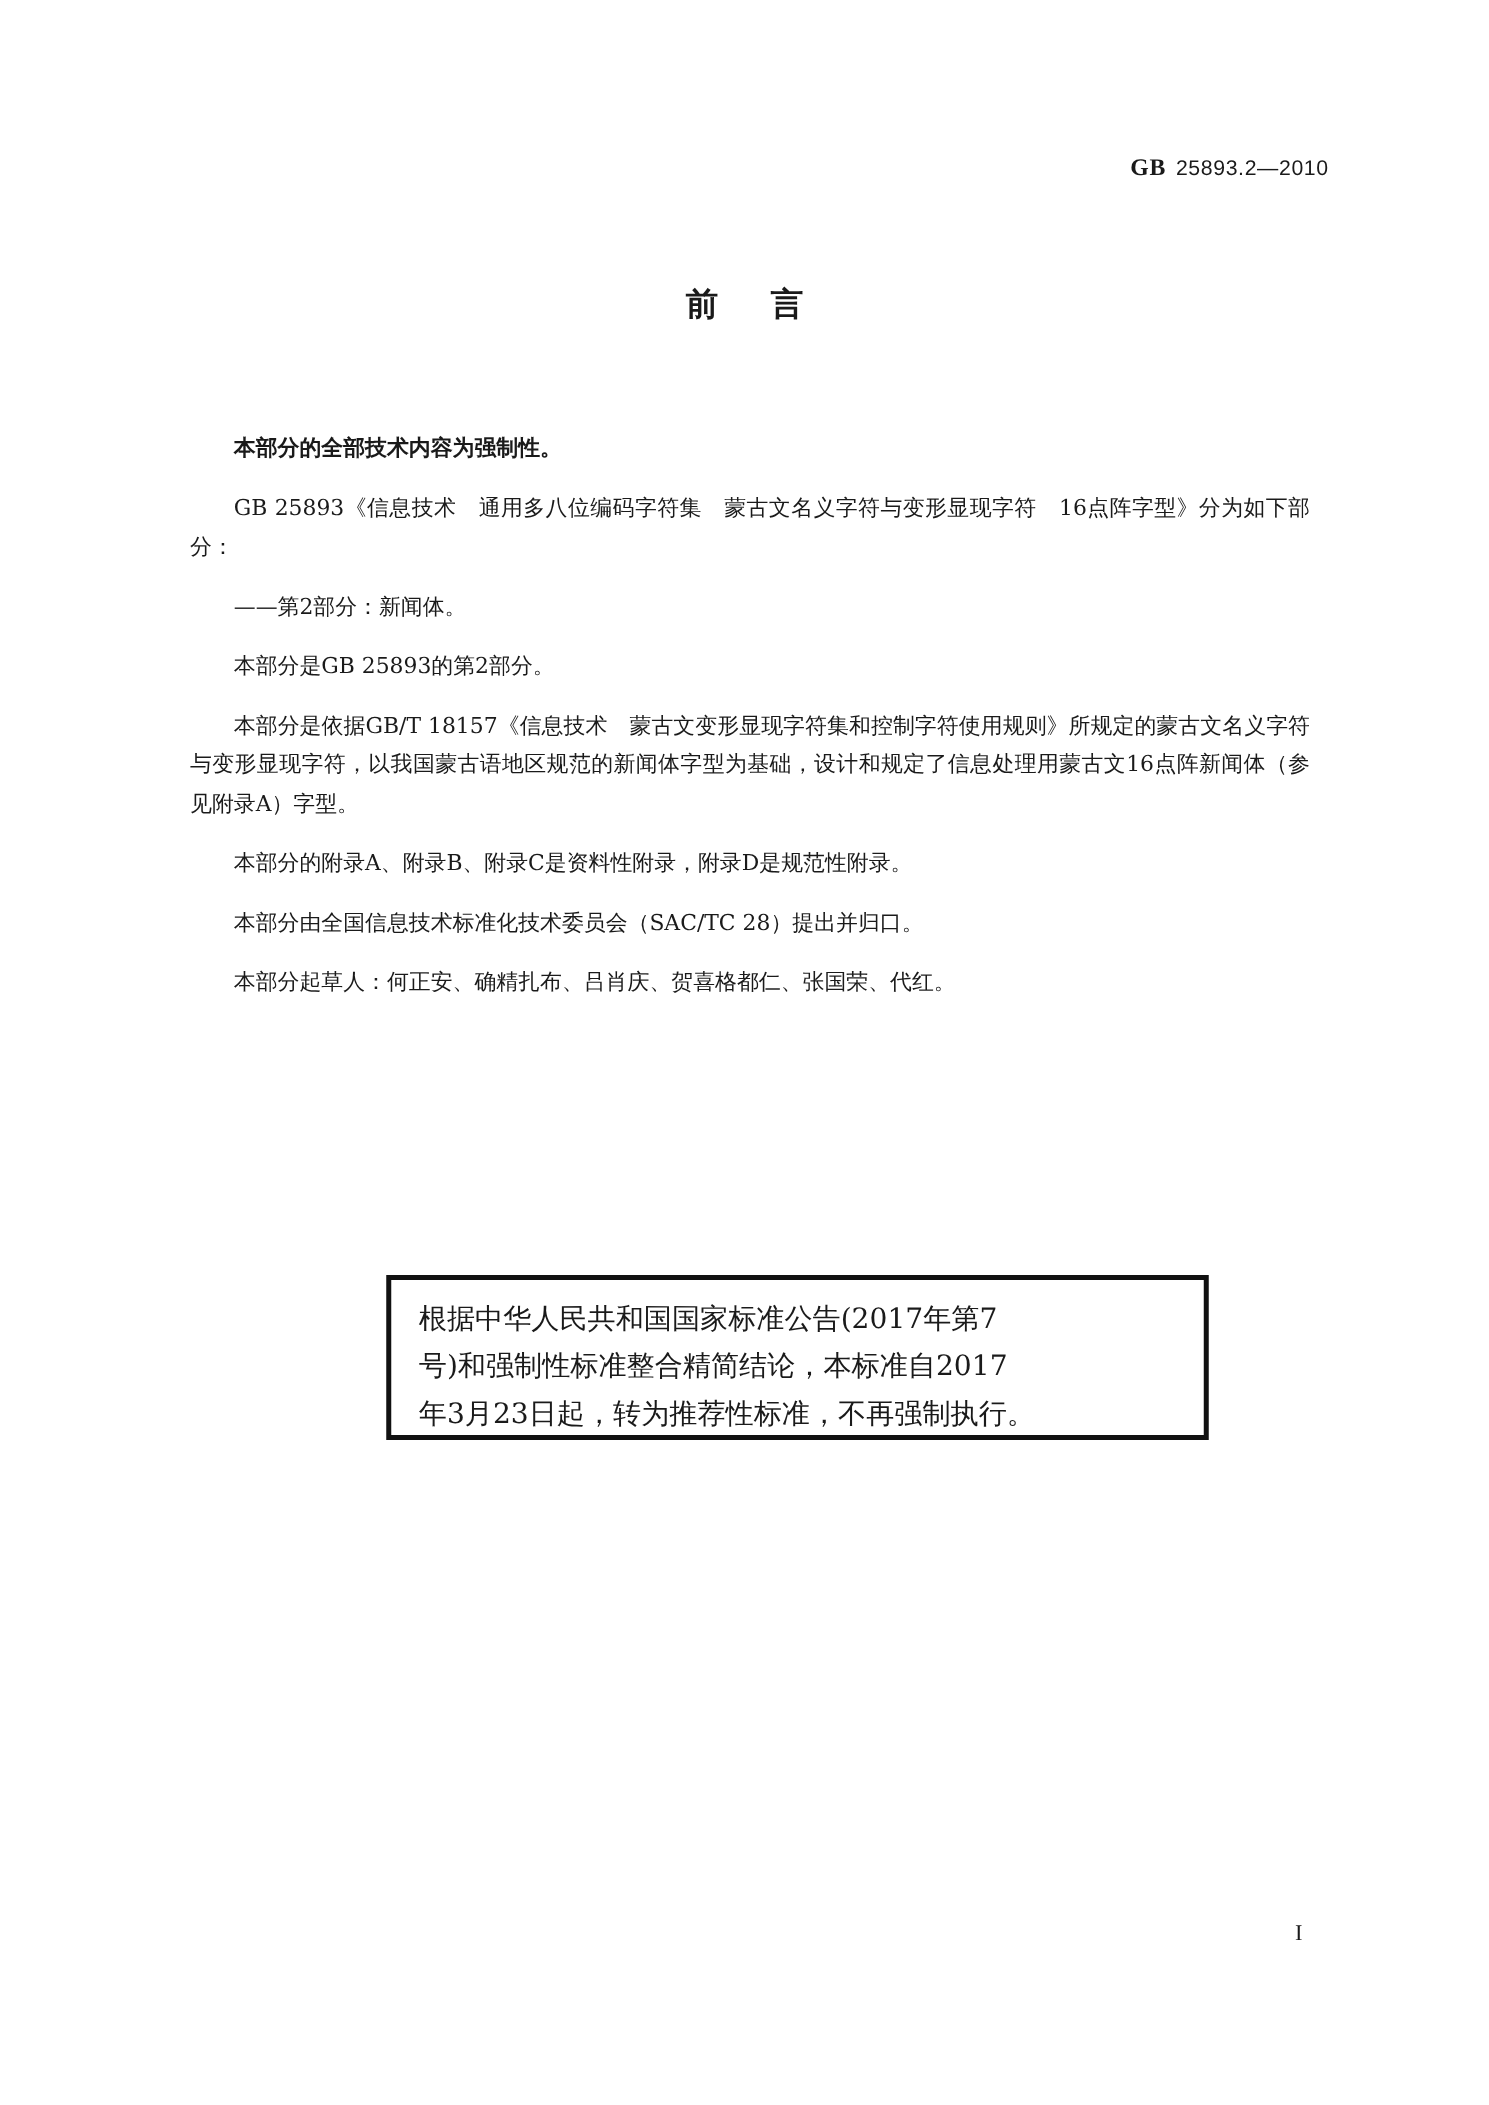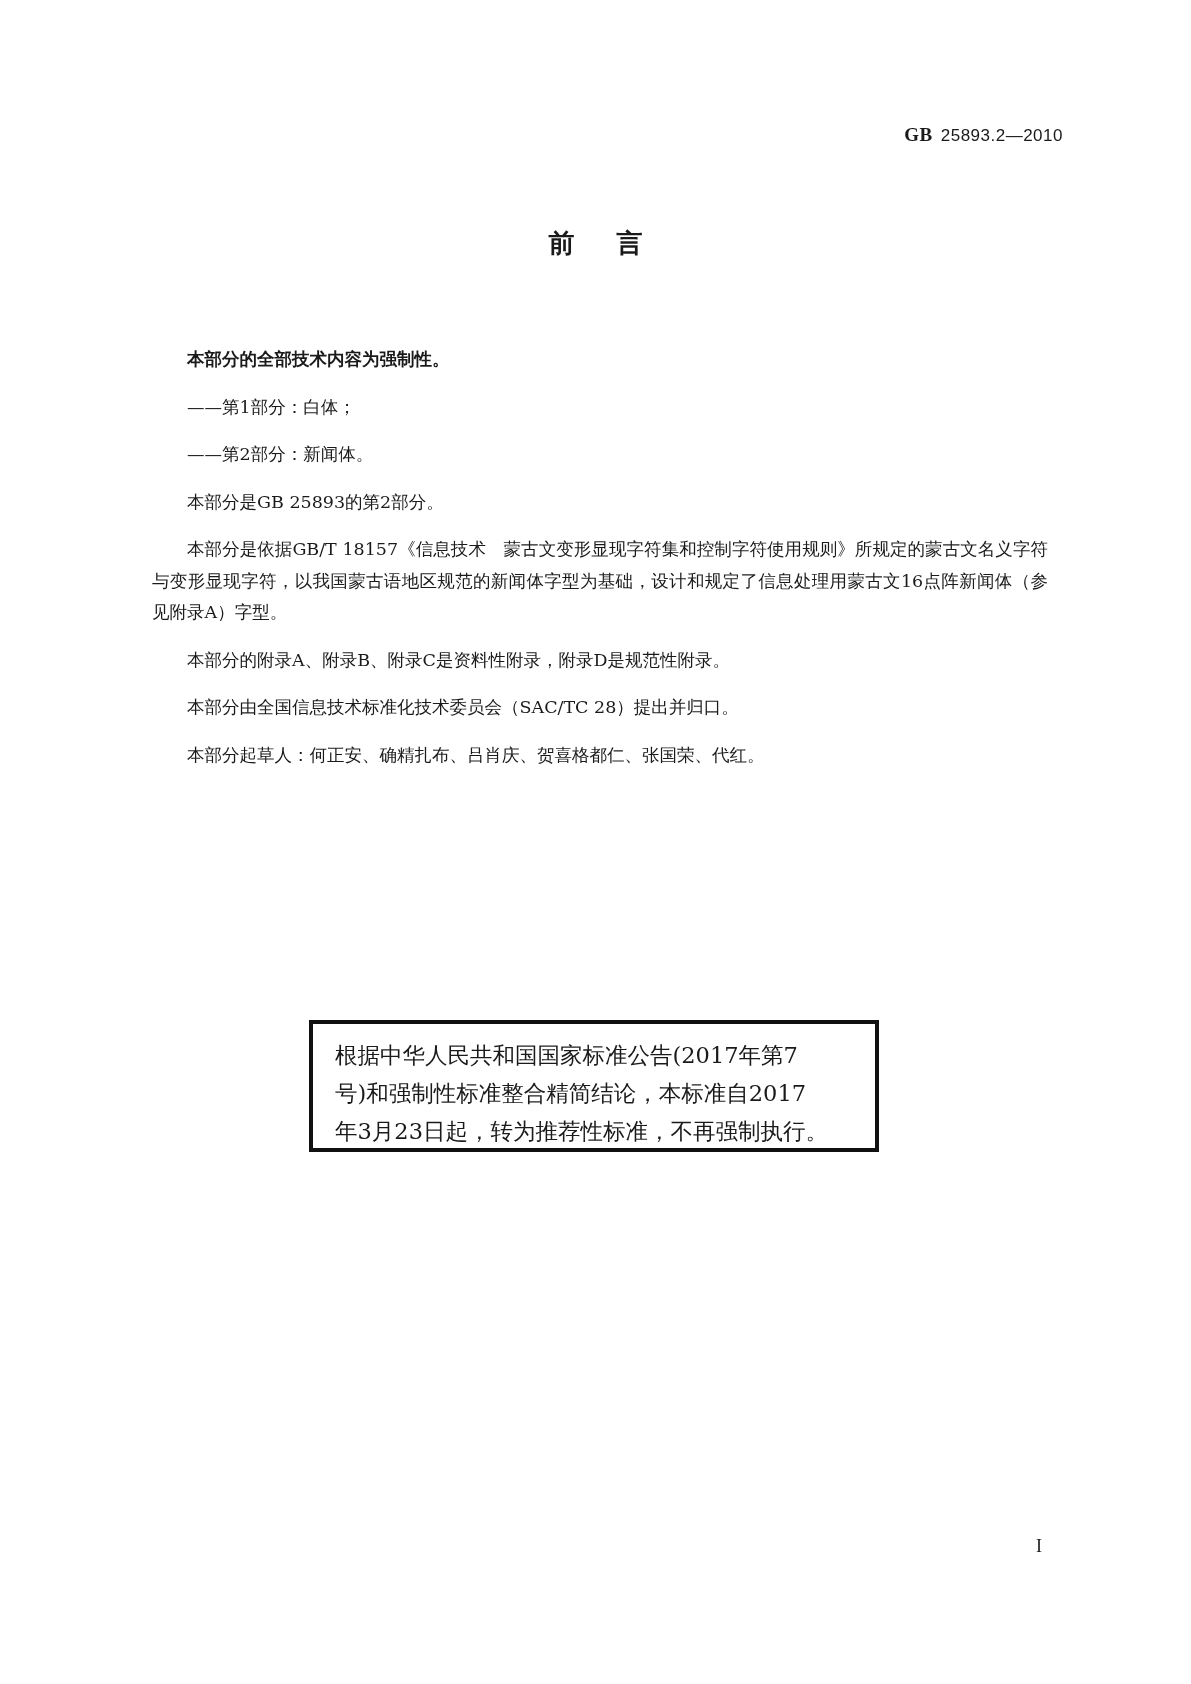--- a/index.html
+++ b/index.html
@@ -6,37 +6,37 @@
     body { width: 1191px; height: 1684px; position: relative; overflow: hidden;
       font-family: "DejaVu Serif", "Liberation Serif", serif; color: #1a1a1a; }
     .header-code { position: absolute; top: 124px; right: 128px; font-size: 17px; letter-spacing: 0.5px; }
     .header-code .gb { font-family: "Liberation Serif", serif; font-weight: bold; font-size: 19px; margin-right: 8px; }
     .header-code .num { font-family: "Liberation Sans", sans-serif; }
     .title { position: absolute; top: 226px; left: 0; width: 100%; text-align: center;
       font-family: "DejaVu Sans", sans-serif; font-weight: bold; font-size: 26px; letter-spacing: 42px; padding-left: 42px; box-sizing: border-box; }
     .body-text { position: absolute; top: 328px; left: 136px; width: 928px; font-size: 17.5px; line-height: 31.5px; }
     .body-text p { margin: 16px; text-indent: 2em; text-align: justify; }
     .body-text p.bold { font-family: "DejaVu Sans", sans-serif; font-weight: bold; }
-    .notice-box { position: absolute; top: 1020px; left: 309px; width: 570px; height: 132px;
+    .notice-box { position: absolute; top: 1020px; left: 309px; width: 658px; height: 132px;
       border: 4px solid #111; box-sizing: border-box; padding: 12px 0 0 22px; font-size: 22.5px; line-height: 38px; }
     .notice-box p { margin: 0; }
     .page-number { position: absolute; top: 1536px; left: 1036px; font-family: "Liberation Serif", serif; font-size: 18px; }
   </style>
 </head>
 <body>
 
 <div class="header-code">
   <span class="gb">GB</span><span class="num">25893.2—2010</span>
 </div>
 
 <div class="title">前言</div>
 
 <div class="body-text">
   <p class="bold">本部分的全部技术内容为强制性。</p>
-  <p>——第1部分：白体；</p>
+  <p>GB 25893《信息技术　通用多八位编码字符集　蒙古文名义字符与变形显现字符　16点阵字型》分为如下部分：</p>
   <p>——第2部分：新闻体。</p>
   <p>本部分是GB 25893的第2部分。</p>
   <p>本部分是依据GB/T 18157《信息技术　蒙古文变形显现字符集和控制字符使用规则》所规定的蒙古文名义字符与变形显现字符，以我国蒙古语地区规范的新闻体字型为基础，设计和规定了信息处理用蒙古文16点阵新闻体（参见附录A）字型。</p>
   <p>本部分的附录A、附录B、附录C是资料性附录，附录D是规范性附录。</p>
   <p>本部分由全国信息技术标准化技术委员会（SAC/TC 28）提出并归口。</p>
   <p>本部分起草人：何正安、确精扎布、吕肖庆、贺喜格都仁、张国荣、代红。</p>
 </div>
 
 <div class="notice-box">
   <p>根据中华人民共和国国家标准公告(2017年第7</p>

